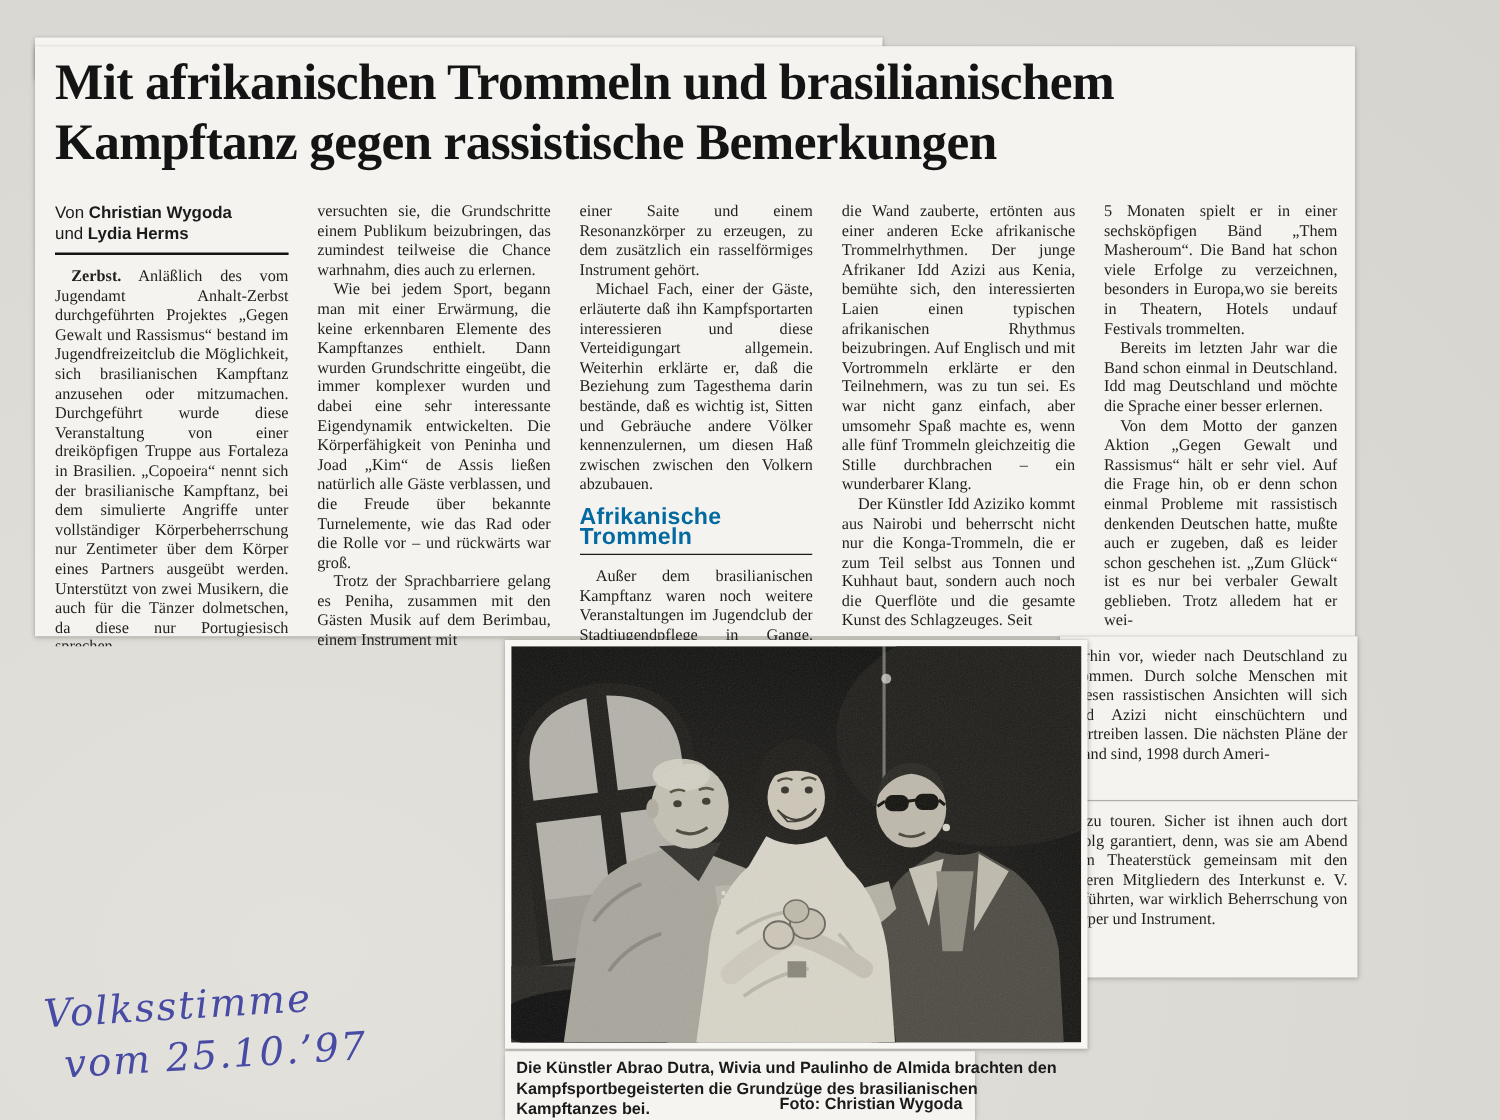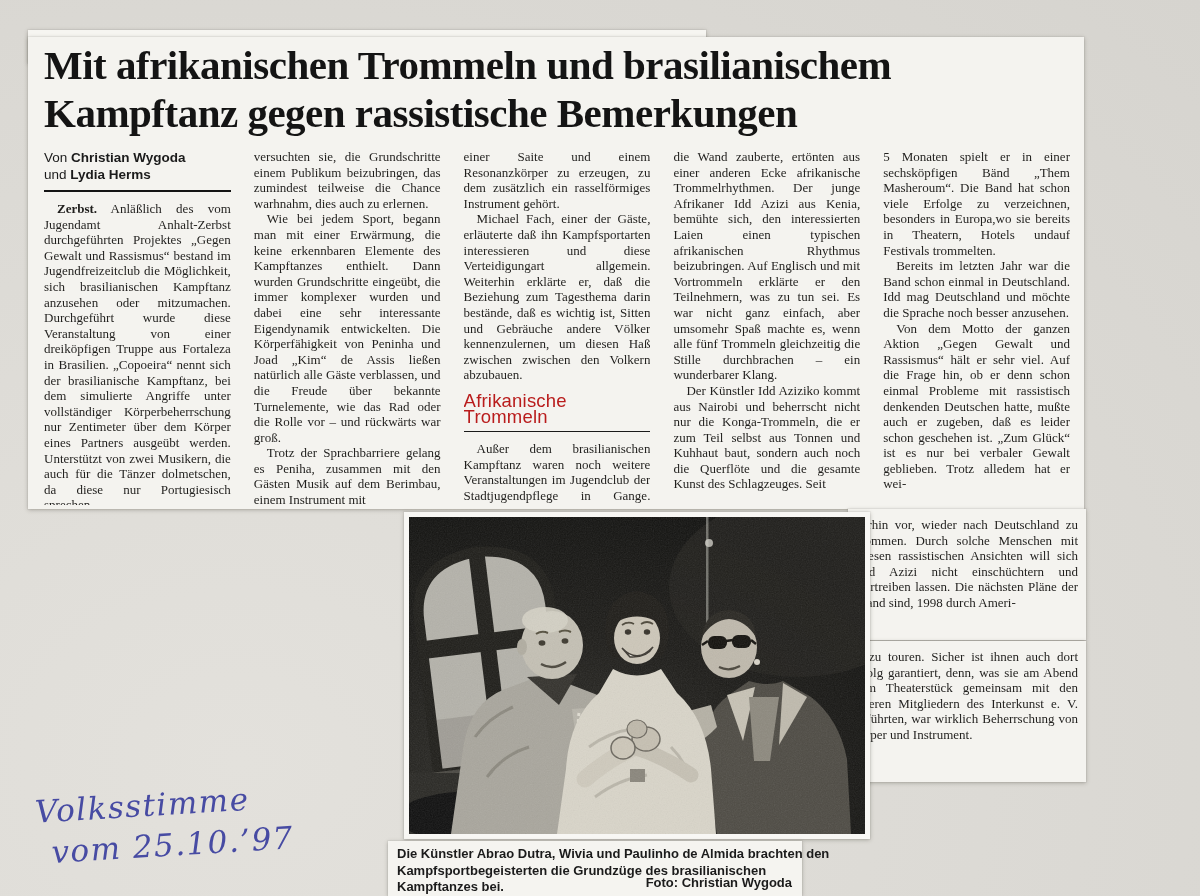--- a/index.html
+++ b/index.html
@@ -8,40 +8,40 @@
         background-image:radial-gradient(ellipse at 20% 85%, #e3e1dc 0%, #dcdad5 55%, #d6d4cf 100%);}
   .piece{position:absolute;background:#f4f3ef;box-shadow:0 1px 4px rgba(70,64,52,.35), 0 0 0 1px rgba(0,0,0,.03);}
   
   #kicker{left:28px;top:3px;width:678px;height:33px;padding:4px 10px 0 12px;box-sizing:border-box;background:#f6f5f1;margin-top:27px;}
   #kicker span{font-family:"Liberation Sans",sans-serif;font-weight:600;font-size:18.5px;color:#1c1c1c;
         border-bottom:2px solid #1d1d1d;padding-bottom:3px;white-space:nowrap;letter-spacing:.1px;}
   
   #main{left:28px;top:37px;width:1056px;height:472px;}
   .headline{position:absolute;left:16px;top:4px;width:1020px;font-family:"Liberation Serif",serif;
         font-weight:700;font-size:41px;line-height:48px;letter-spacing:-.5px;color:#141414;}
-  .cols{position:absolute;left:16px;top:112px;width:1026px;height:356px;display:flex;gap:23px;}
+  .cols{position:absolute;left:16px;top:124px;width:1026px;height:356px;display:flex;gap:23px;}
   .col{width:198px;overflow:hidden;font-size:13px;line-height:15.6px;color:#201f1d;}
   .p{margin:0;text-align:justify;}
   .ind{text-indent:13px;}
   .lead{font-weight:700;}
   .byline{font-family:"Liberation Sans",sans-serif;font-size:13.5px;line-height:17px;color:#1b1b1b;}
   .byline .bold-name{font-weight:700;}
   .byline-rule{border:0;border-top:2.5px solid #141414;margin:7px 0 9px 0;}
-  .subhead{font-family:"Liberation Sans",sans-serif;font-weight:400;font-size:18.5px;letter-spacing:.2px;
-        margin:10px 0 9px 0;padding-bottom:7px;border-bottom:1.5px solid #1a1a1a;color:#b91c1c;}
+  .subhead{font-family:"Liberation Sans",sans-serif;font-weight:700;font-size:18.5px;letter-spacing:.2px;
+        margin:10px 0 9px 0;padding-bottom:7px;border-bottom:1.5px solid #1a1a1a;color:#0369a1;}
   
   #piece-b{left:848px;top:509px;width:238px;height:131px;padding:8px 8px 4px 10px;box-sizing:border-box;
         font-size:13px;line-height:15.6px;color:#201f1d;}
   #piece-c{left:840px;top:641px;width:246px;height:141px;padding:8px 8px 4px 10px;box-sizing:border-box;
         font-size:13px;line-height:15.6px;color:#201f1d;}
   
   #photo{left:404px;top:512px;width:466px;height:327px;background:#f8f7f4;padding:5px;box-sizing:border-box;}
   #photo svg{display:block;}
   
-  #caption{left:388px;top:841px;width:414px;height:55px;padding:5px 9px 4px 9px;box-sizing:border-box;background:#f5f4f0;}
+  #caption{left:404px;top:841px;width:376px;height:55px;padding:5px 9px 4px 9px;box-sizing:border-box;background:#f5f4f0;}
   #caption .cap{font-family:"Liberation Sans",sans-serif;font-weight:600;font-size:13px;line-height:16.5px;
         color:#1b1b1b;text-align:left;margin:0;width:330px;}
   #caption .credit{position:absolute;right:10px;bottom:6px;font-family:"Liberation Sans",sans-serif;
         font-weight:600;font-size:13px;color:#1b1b1b;}
   
   #handwriting{position:absolute;left:36px;top:786px;transform:rotate(-3.5deg);color:#474ba3;
         font-family:"DejaVu Serif",serif;font-style:italic;font-size:31px;line-height:36px;letter-spacing:1.5px;}
   #handwriting .hw2{margin-left:14px;margin-top:5px;}
 </style>
 </head>
@@ -83,21 +83,21 @@
         <p class="p ind">Außer dem brasilianischen Kampftanz waren noch weitere Veranstaltungen im Jugendclub der Stadtjugendpflege in Gange. Während ein holländischer Sprayer ein Graffiti an</p>
       </div>
 
       <div class="col">
         <p class="p">die Wand zauberte, ertönten aus einer anderen Ecke afrikanische Trommelrhythmen. Der junge Afrikaner Idd Azizi aus Kenia, bemühte sich, den interessierten Laien einen typischen afrikanischen Rhythmus beizubringen. Auf Englisch und mit Vortrommeln erklärte er den Teilnehmern, was zu tun sei. Es war nicht ganz einfach, aber umsomehr Spaß machte es, wenn alle fünf Trommeln gleichzeitig die Stille durchbrachen – ein wunderbarer Klang.</p>
         <p class="p ind">Der Künstler Idd Aziziko kommt aus Nairobi und beherrscht nicht nur die Konga-Trommeln, die er zum Teil selbst aus Tonnen und Kuhhaut baut, sondern auch noch die Querflöte und die gesamte Kunst des Schlagzeuges. Seit</p>
       </div>
 
       <div class="col">
         <p class="p">5 Monaten spielt er in einer sechsköpfigen Bänd „Them Masheroum“. Die Band hat schon viele Erfolge zu verzeichnen, besonders in Europa,wo sie bereits in Theatern, Hotels undauf Festivals trommelten.</p>
-        <p class="p ind">Bereits im letzten Jahr war die Band schon einmal in Deutschland. Idd mag Deutschland und möchte die Sprache noch besser anzusehen.</p>
+        <p class="p ind">Bereits im letzten Jahr war die Band schon einmal in Deutschland. Idd mag Deutschland und möchte die Sprache einer besser erlernen.</p>
         <p class="p ind">Von dem Motto der ganzen Aktion „Gegen Gewalt und Rassismus“ hält er sehr viel. Auf die Frage hin, ob er denn schon einmal Probleme mit rassistisch denkenden Deutschen hatte, mußte auch er zugeben, daß es leider schon geschehen ist. „Zum Glück“ ist es nur bei verbaler Gewalt geblieben. Trotz alledem hat er wei-</p>
       </div>
 
     </div>
   </div>
 
   <div id="piece-b" class="piece">
     <p class="p">terhin vor, wieder nach Deutschland zu kommen. Durch solche Menschen mit diesen rassistischen Ansichten will sich Idd Azizi nicht einschüchtern und vertreiben lassen. Die nächsten Pläne der Band sind, 1998 durch Ameri-</p>
   </div>
   <div id="piece-c" class="piece">

